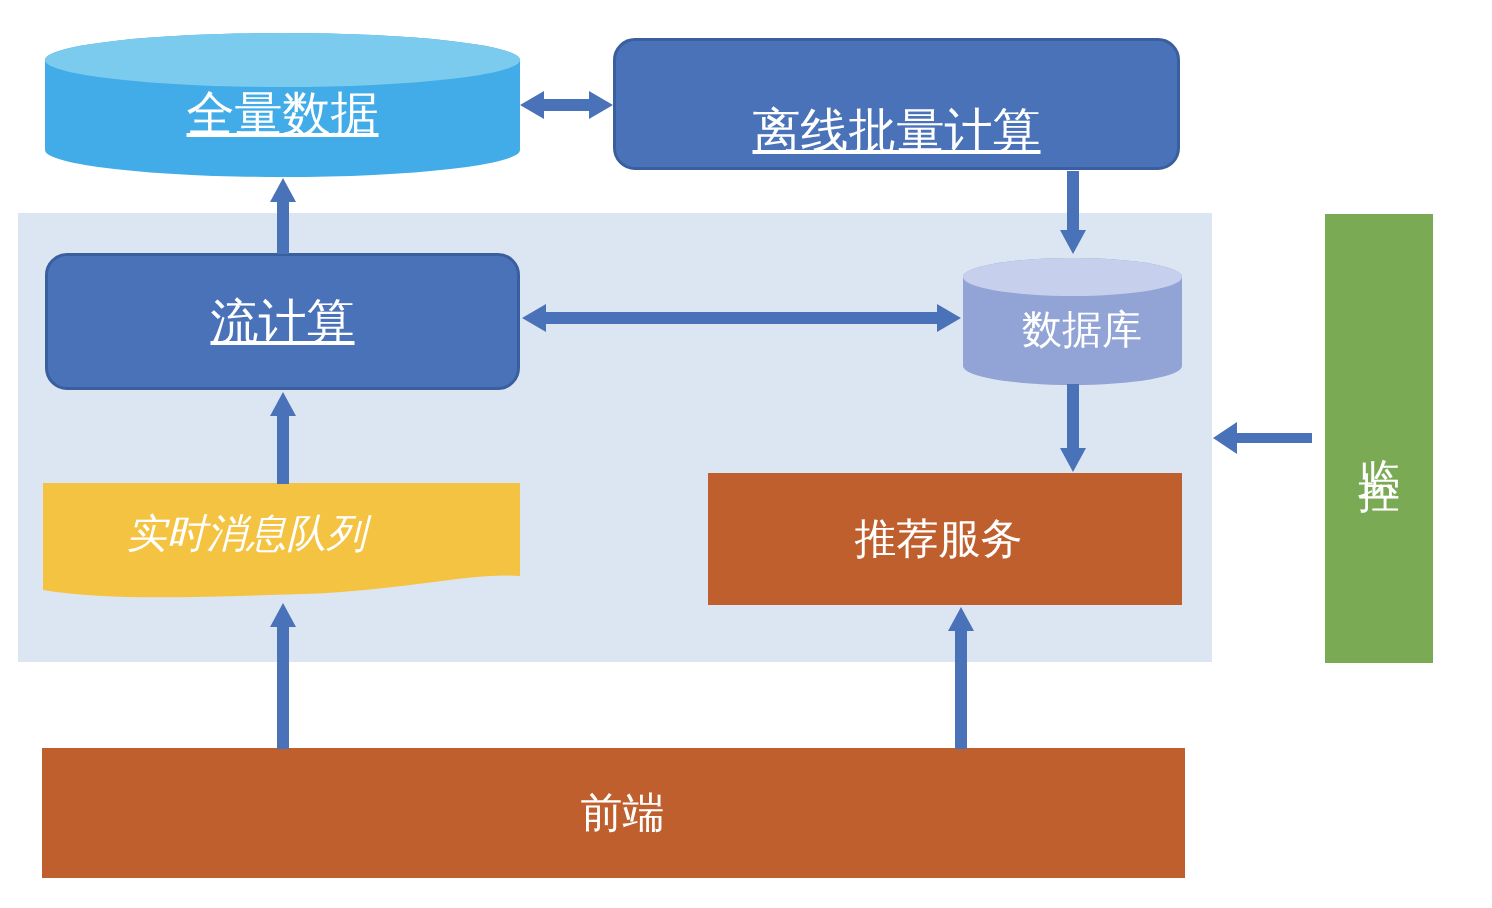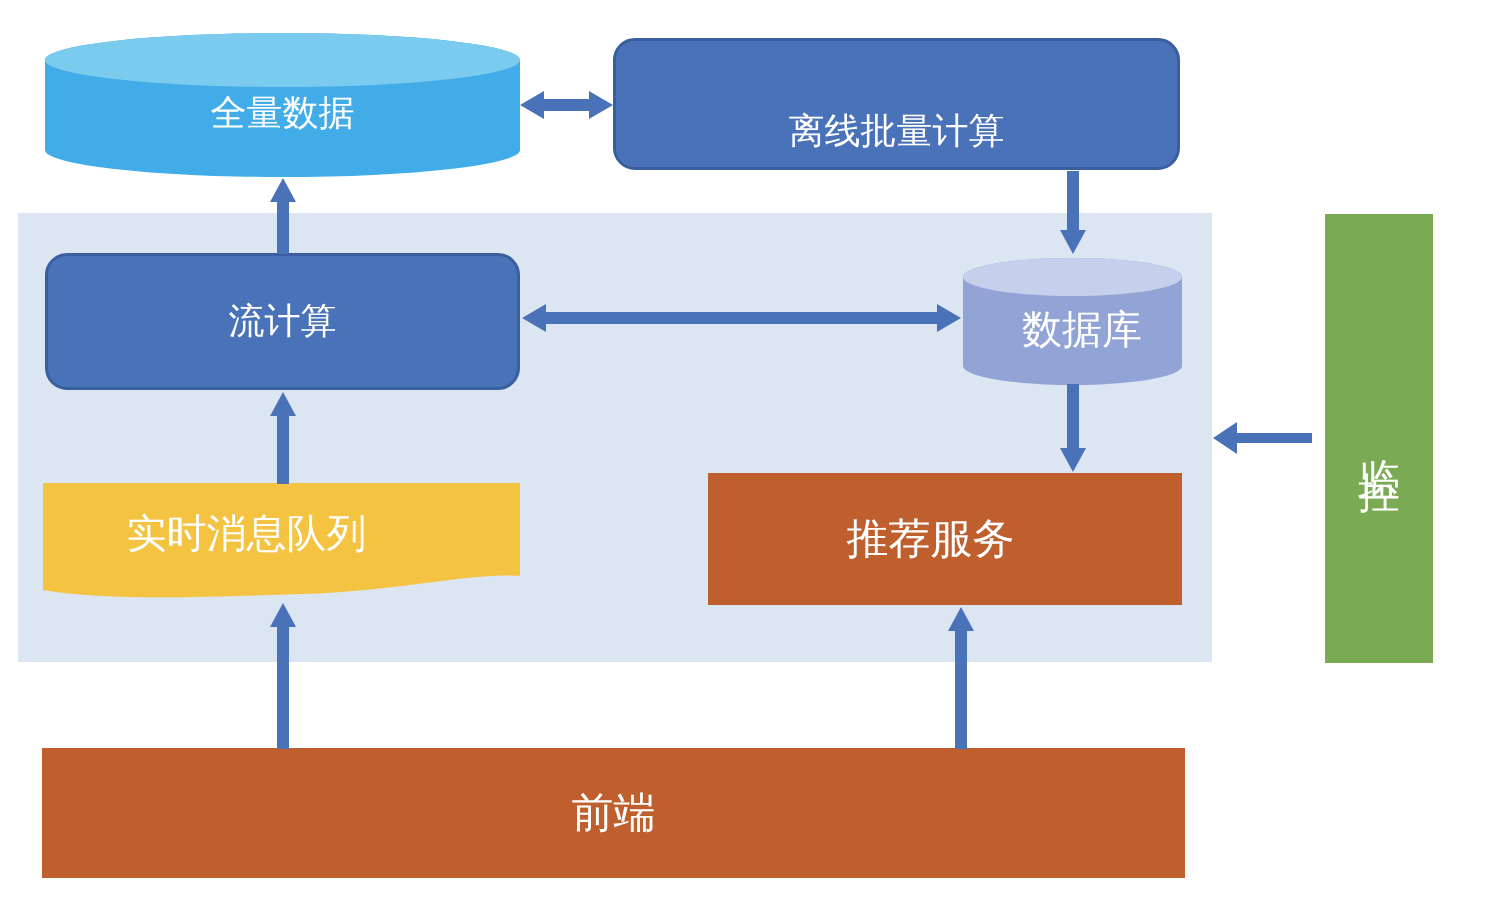--- a/index.html
+++ b/index.html
@@ -49,30 +49,30 @@
     position: absolute; left: 0; top: 0; width: 1492px; height: 908px;
   }
   .label {
     position: absolute;
     display: flex; align-items: center; justify-content: center;
     color: #ffffff;
     text-align: center;
     pointer-events: none;
     white-space: nowrap;
   }
-  .fs45 { font-size: 36px; }
+  .fs45 { font-size: 48px; text-decoration: underline; }
   .fs42 { font-size: 42px; }
   .fs40 { font-size: 40px; }
   #label-full-data   { left: 45px;  top: 50px;  width: 475px; height: 127px; }
   #label-offline     { left: 613px; top: 38px;  width: 567px; height: 132px; margin-top: 27px; }
   #label-stream      { left: 45px;  top: 253px; width: 475px; height: 137px; }
   #label-database    { left: 963px; top: 277px; width: 238px; height: 104px; }
-  #label-queue       { left: 43px;  top: 483px; width: 407px; height: 100px; }
-  #label-recommend   { left: 708px; top: 473px; width: 445px; height: 132px; }
-  #label-frontend    { left: 42px;  top: 748px; width: 1143px; height: 130px; }
+  #label-queue       { left: 43px;  top: 483px; width: 407px; height: 100px; font-style: italic; }
+  #label-recommend   { left: 708px; top: 473px; width: 445px; height: 132px; padding-left: 8px; }
+  #label-frontend    { left: 42px;  top: 748px; width: 1143px; height: 130px; padding-left: 9px; }
   #label-monitor {
     left: 1325px; top: 214px; width: 108px; height: 449px;
     writing-mode: vertical-rl;
     text-orientation: upright;
     letter-spacing: 14px;
   }
 </style>
 </head>
 <body>
 

